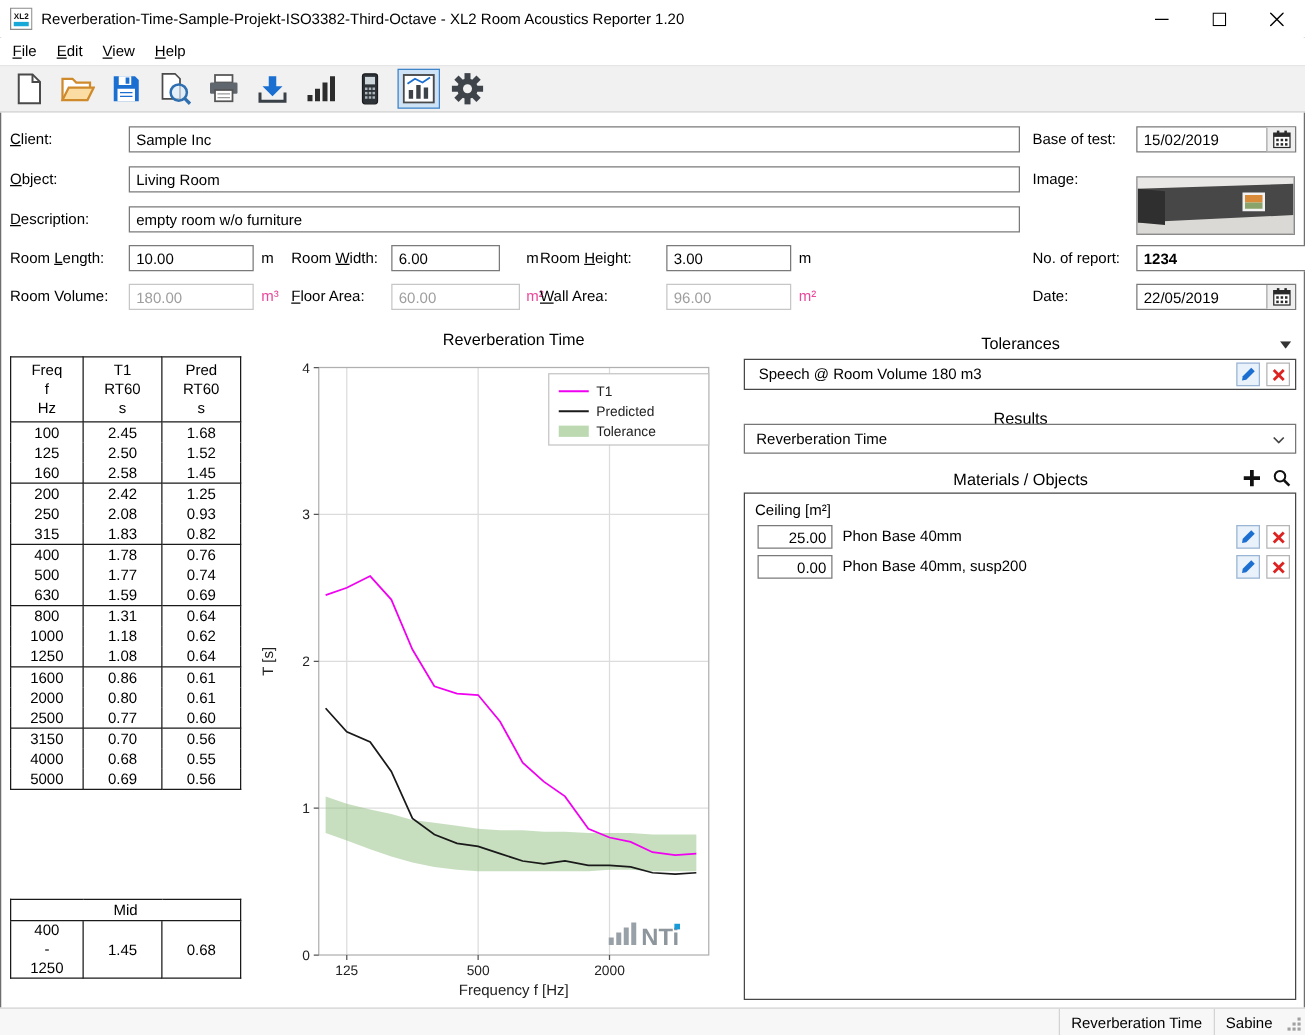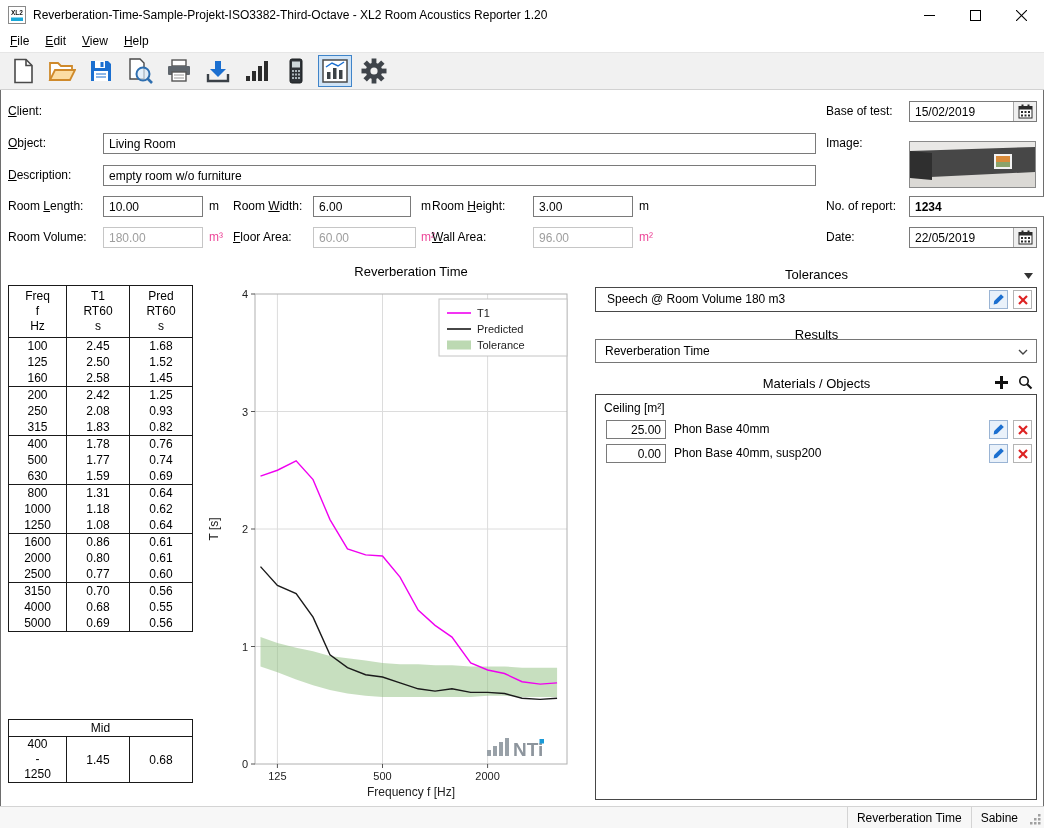--- a/index.html
+++ b/index.html
@@ -186,20 +186,21 @@
             <rect x="-2.4" y="-12.5" width="4.8" height="25" transform="rotate(90)"></rect>
             <rect x="-2.4" y="-12.5" width="4.8" height="25" transform="rotate(135)"></rect>
             <circle r="8.2"></circle>
             <circle r="3.6" fill="#f1f1f1"></circle>
           </g>
         </svg>
     </div>
   </div>
 
   <div class="flabel" style="left:8px;top:101px"><span></span><span class="akey">C</span><span>lient:</span></div>
+  <input class="tinput" style="left: 103px; top: 101px; width: 713px;" value="Sample Inc">
   <div class="flabel" style="left:826px;top:101px"><span>Base of test:</span></div>
   <div class="datewrap" style="left:909px;top:101px">
     <input class="tinput" value="15/02/2019" style="">
     <div class="calbtn">
       <svg width="15" height="15" viewBox="0 0 15 15">
           <rect x="1" y="2.5" width="13" height="11.5" fill="#fff" stroke="#2a2a2a"></rect>
           <rect x="1" y="2.5" width="13" height="3" fill="#2a2a2a"></rect>
           <rect x="3.5" y="0.5" width="2" height="3.5" fill="#2a2a2a"></rect>
           <rect x="9.5" y="0.5" width="2" height="3.5" fill="#2a2a2a"></rect>
           <g fill="#2a2a2a">
@@ -229,21 +230,21 @@
       </svg>
   </div>
 
   <div class="flabel" style="left:8px;top:165px"><span></span><span class="akey">D</span><span>escription:</span></div>
   <input class="tinput" style="left: 103px; top: 165px; width: 713px;" value="empty room w/o furniture">
 
   <div class="flabel" style="left:8px;top:196px"><span>Room </span><span class="akey">L</span><span>ength:</span></div>
   <input class="tinput" style="left: 103px; top: 196px; width: 100px;" value="10.00">
   <div class="unit" style="left:209px;top:196px">m</div>
   <div class="flabel" style="left:233px;top:196px"><span>Room </span><span class="akey">W</span><span>idth:</span></div>
-  <input class="tinput" style="left: 313px; top: 196px; width: 98px;" value="6.00">
+  <input class="tinput" style="left: 313px; top: 196px; width: 87px;" value="6.00">
   <div class="unit" style="left:421px;top:196px">m</div>
   <div class="flabel" style="left:432px;top:196px"><span>Room </span><span class="akey">H</span><span>eight:</span></div>
   <input class="tinput" style="left: 533px; top: 196px; width: 100px;" value="3.00">
   <div class="unit" style="left:639px;top:196px">m</div>
   <div class="flabel" style="left:826px;top:196px"><span>No. of report:</span></div>
   <input class="tinput" style="left: 909px; top: 196px; width: 136px; font-weight: bold;" value="1234">
 
   <div class="flabel" style="left:8px;top:227px"><span>Room Volume:</span></div>
   <input class="tinput dis" readonly="" style="left: 103px; top: 227px; width: 100px;" value="180.00">
   <div class="unit dis" style="left:209px;top:227px">m³</div>

